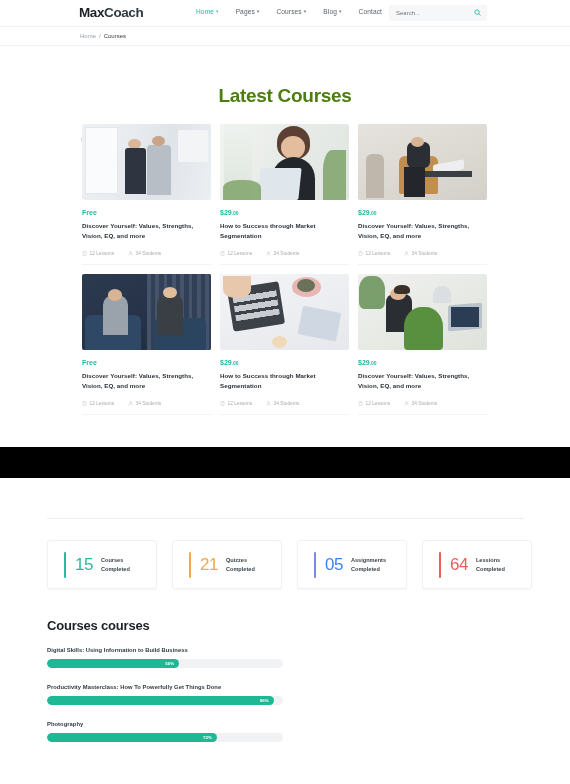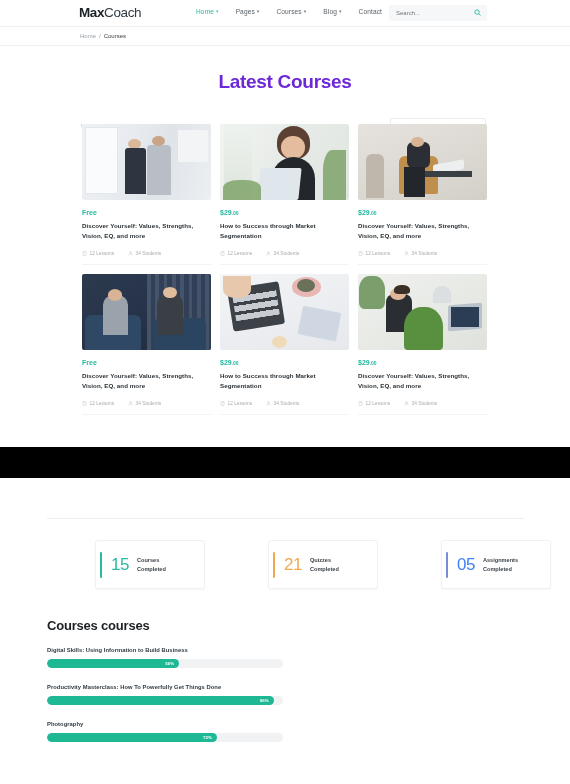--- a/index.html
+++ b/index.html
@@ -13,37 +13,37 @@
   }
   .page { width: 570px; height: 784px; position: relative; background:#000; }
 
   
   .site { background:#fff; width:570px; height:447px; position:relative; overflow:hidden; }
 
   
   .header { height:26px; display:flex; align-items:center; padding:0 0 0 0; position:relative; }
   .logo { position:absolute; left:79px; top:5px; font-size:13.5px; letter-spacing:-0.4px; line-height:16px; }
   .logo b { color:#1b2024; font-weight:700; }
-  .logo span { color:#2f3a42; font-weight:400; }
+  .logo span { color:#2f3a42; font-weight:700; }
 
   .nav { position:absolute; left:196px; top:8px; display:flex; gap:17px; align-items:center; }
   .nav-item { font-size:6.6px; color:#5a6268; letter-spacing:0.1px; display:flex; align-items:center; gap:2px; white-space:nowrap; cursor:pointer; }
   .nav-item.active { color:#25b79e; }
   .caret { font-size:5px; line-height:1; opacity:.8; }
 
   .search-box { position:absolute; left:389px; top:5px; width:98px; height:16px; background:#f6f7f9; border-radius:2px; display:flex; align-items:center; padding:0 7px; }
   .search-box input { border:0; outline:0; background:transparent; font-size:6px; color:#9aa0a6; font-family:"Liberation Sans", sans-serif; flex:1; }
   .search-ic { color:#25b79e; font-size:7px; }
 
   .breadcrumb-bar { height:20px; border-top:1px solid #f0f1f3; border-bottom:1px solid #f0f1f3; display:flex; align-items:center; }
   .breadcrumb { position:absolute; left:80px; font-size:6px; color:#9aa0a6; display:flex; gap:3px; }
   .breadcrumb .cur { color:#3c4349; }
 
   
-  .page-title { text-align:center; font-size:19px; color:#6d28d9; font-weight:700; letter-spacing:-0.3px; margin-top:25px; }
+  .page-title { text-align:center; font-size:19px; color:#4d7c0f; font-weight:700; letter-spacing:-0.3px; margin-top:39px; }
 
   
   .results-bar { position:relative; margin-top:25px; height:22px; }
   .found { position:absolute; left:81px; top:5px; font-size:5.6px; color:#a7acb1; }
   .found b { color:#3c4349; font-weight:700; }
   .sortwrap { position:absolute; left:390px; top:0px; width:96px; height:20px; border:1px solid #ececf0; border-radius:2px; display:flex; align-items:center; padding:0 6px; gap:4px; background:#fff; }
   .sort-ic { font-size:6px; color:#b9bdc2; }
   .sort-lbl { font-size:5.6px; color:#a7acb1; }
   .sort-val { font-size:5.6px; color:#3c4349; font-weight:700; }
   .sort-chev { margin-left:auto; font-size:6px; color:#b9bdc2; }
@@ -64,21 +64,21 @@
   .gap { height:31px; background:#000; }
 
   
   .dash { background:#fff; width:570px; height:306px; position:relative; overflow:hidden; }
   .tabs { position:absolute; left:47px; top:18px; display:flex; gap:26px; }
   .tab { font-size:9.5px; color:#b4b9be; font-weight:700; padding-bottom:7px; letter-spacing:-0.1px; cursor:pointer; }
   .tab.active { color:#22282d; border-bottom:2px solid #6fd3c2; }
   .tabs-rule { position:absolute; left:47px; top:40px; width:477px; height:1px; background:#eceef0; }
 
   .stats { position:absolute; left:47px; top:62px; display:flex; gap:15px; }
-  .stat { width:110px; height:49px; background:#fff; border:1px solid #f0f1f3; border-radius:3px; display:flex; align-items:center; padding-left:4px; box-shadow:0 1px 2px rgba(20,20,40,.04); position:relative;margin-left:48px; }
+  .stat { width:110px; height:49px; background:#fff; border:1px solid #f0f1f3; border-radius:3px; display:flex; align-items:center; padding-left:16px; box-shadow:0 1px 2px rgba(20,20,40,.04); position:relative; }
   .stat .bar { width:2px; height:26px; margin-left:0px; border-radius:2px; }
   .stat .num { font-size:17px; font-weight:400; margin-left:9px; letter-spacing:-0.5px; }
   .stat .lbl { margin-left:8px; font-size:5.6px; line-height:8.5px; color:#3c4349; font-weight:700; }
 
   .prog-title { position:absolute; left:47px; top:140px; font-size:13px; font-weight:700; color:#1b2024; letter-spacing:-0.2px; }
   .prog-list { position:absolute; left:47px; top:169px; width:236px; }
   .prog-item { margin-bottom:16px; }
   .prog-name { font-size:5.8px; color:#2f3a42; font-weight:700; margin-bottom:6px; letter-spacing:0.05px; }
   .track { width:236px; height:9px; background:#f1f2f4; border-radius:5px; position:relative; overflow:hidden; }
   .fill { height:9px; background:#1fb894; border-radius:5px; display:flex; align-items:center; justify-content:flex-end; padding-right:5px; }

